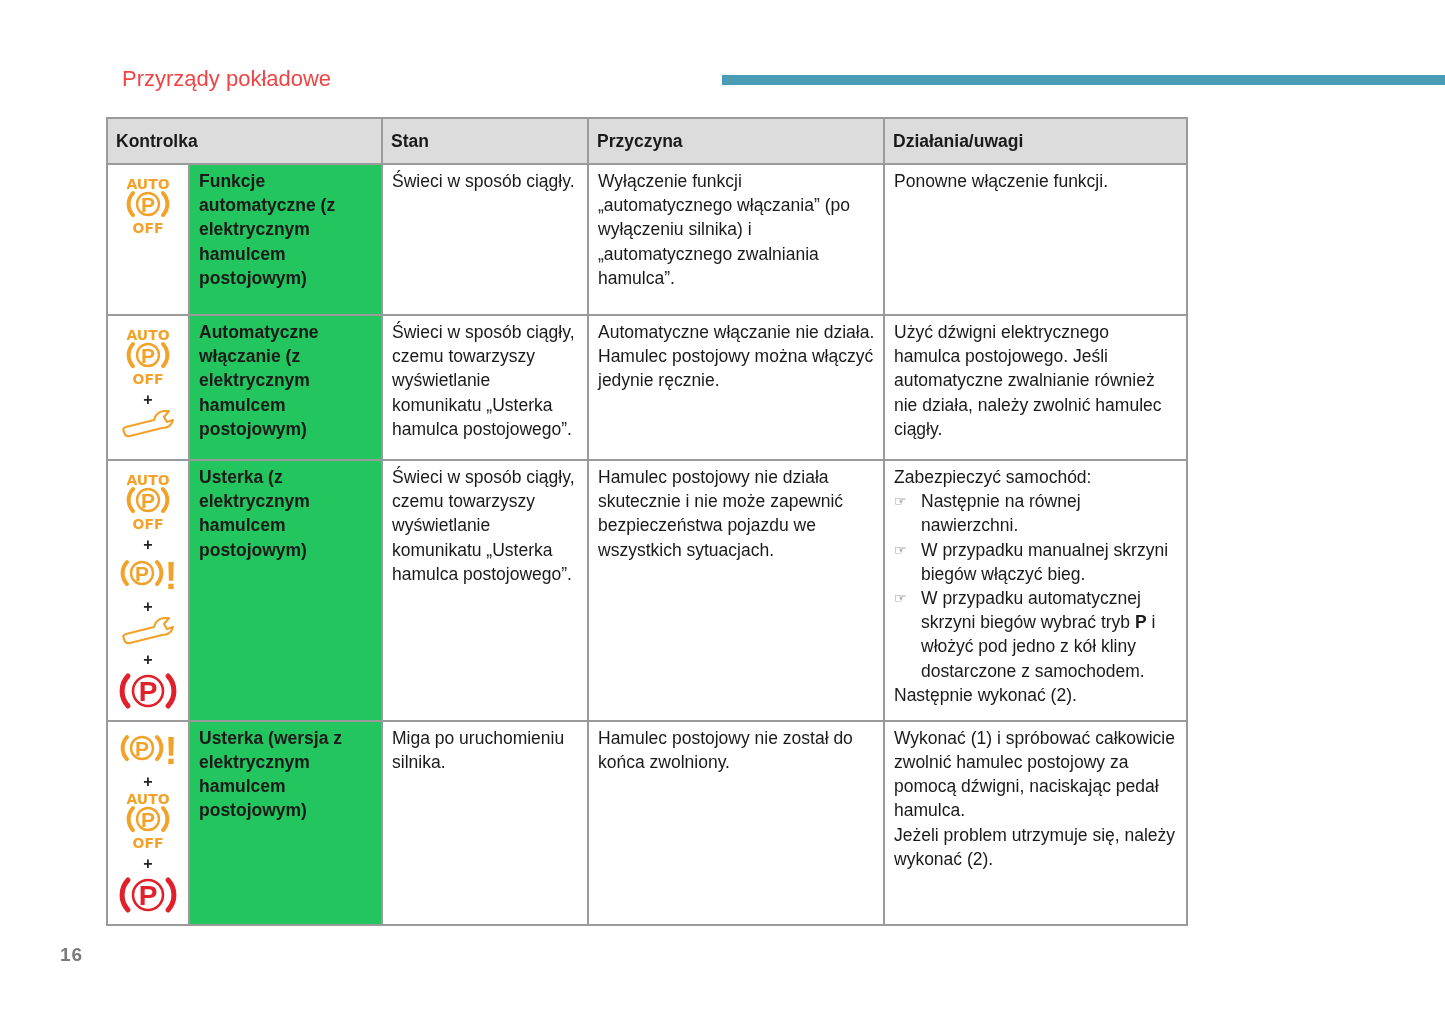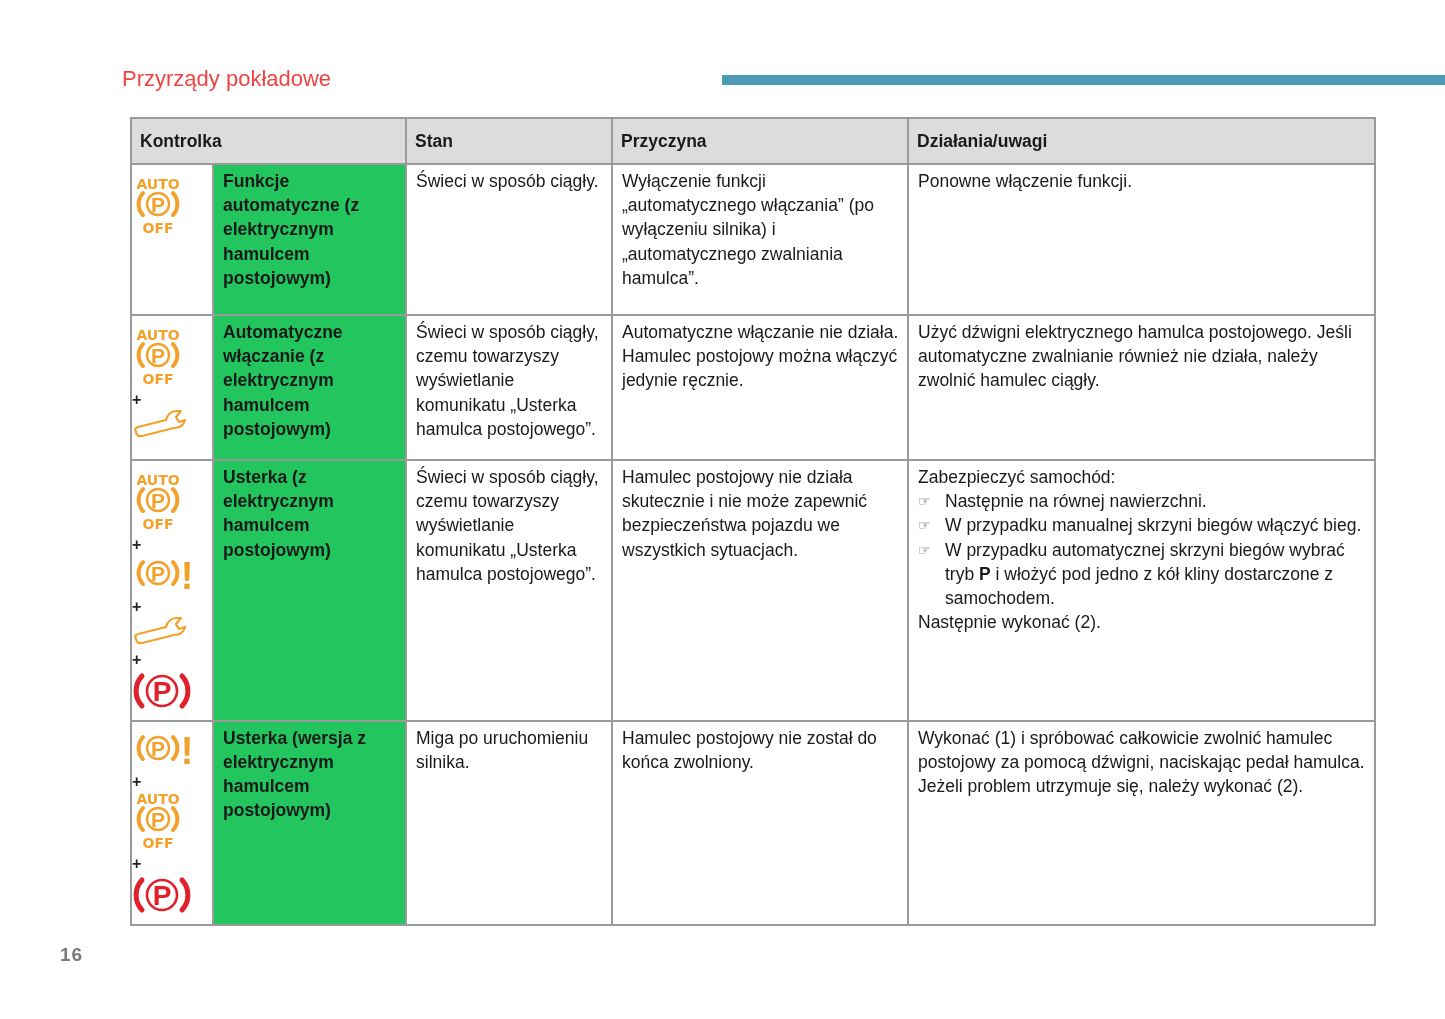--- a/index.html
+++ b/index.html
@@ -2,25 +2,25 @@
 <html><head>
 <meta charset="utf-8">
 <style>
   html, body { margin: 0; padding: 0; background: #ffffff; }
   body { width: 1445px; height: 1019px; position: relative; overflow: hidden;
          font-family: "Liberation Sans", sans-serif; color: #1a1a1a; }
   .section-title { position: absolute; left: 122px; top: 66px; font-size: 22px; color: #ef4444; }
   .top-bar { position: absolute; left: 722px; top: 75px; width: 723px; height: 10px; background: #4a9bb4; }
   .page-number { position: absolute; left: 40px; top: 944px; font-size: 19px; font-weight: bold; color: #7a7a7a; letter-spacing: 1px; margin-left: 20px; }
 
-  table.main { position: absolute; left: 130px; top: 117px; width: 1246px; border-collapse: collapse; table-layout: fixed; }
+  table.main { position: absolute; left: 106px; top: 117px; width: 1082px; border-collapse: collapse; table-layout: fixed; }
   table.main td, table.main th { border: 2px solid #9a9a9a; vertical-align: top; padding: 0; font-size: 17.5px; line-height: 24.2px; }
   table.main th { background: #dcdcdc; text-align: left; font-weight: bold; height: 44px; vertical-align: middle; padding-left: 8px; }
   .group-row td { font-size: 20px; font-weight: bold; padding: 8px 8px; height: 24px; }
-  .icon-cell { text-align: left; padding-top: 10px !important; }
+  .icon-cell { text-align: center; padding-top: 10px !important; }
   .name-cell { background: #22c55e; font-weight: bold; padding: 4px 8px 0 9px !important; }
   .text-cell { padding: 4px 8px 0 9px !important; }
   .plus { font-size: 16px; line-height: 16px; font-weight: bold; color: #222; display:block; height: 16px; }
   .ico { display: block; margin: 0 auto; }
   ul.bullets { list-style: none; margin: 0; padding: 0; }
   ul.bullets li { position: relative; padding-left: 27px; }
   ul.bullets li .hand { position: absolute; left: 0; top: 0; font-size: 14px; color: #555; }
 </style>
 </head>
 <body>

